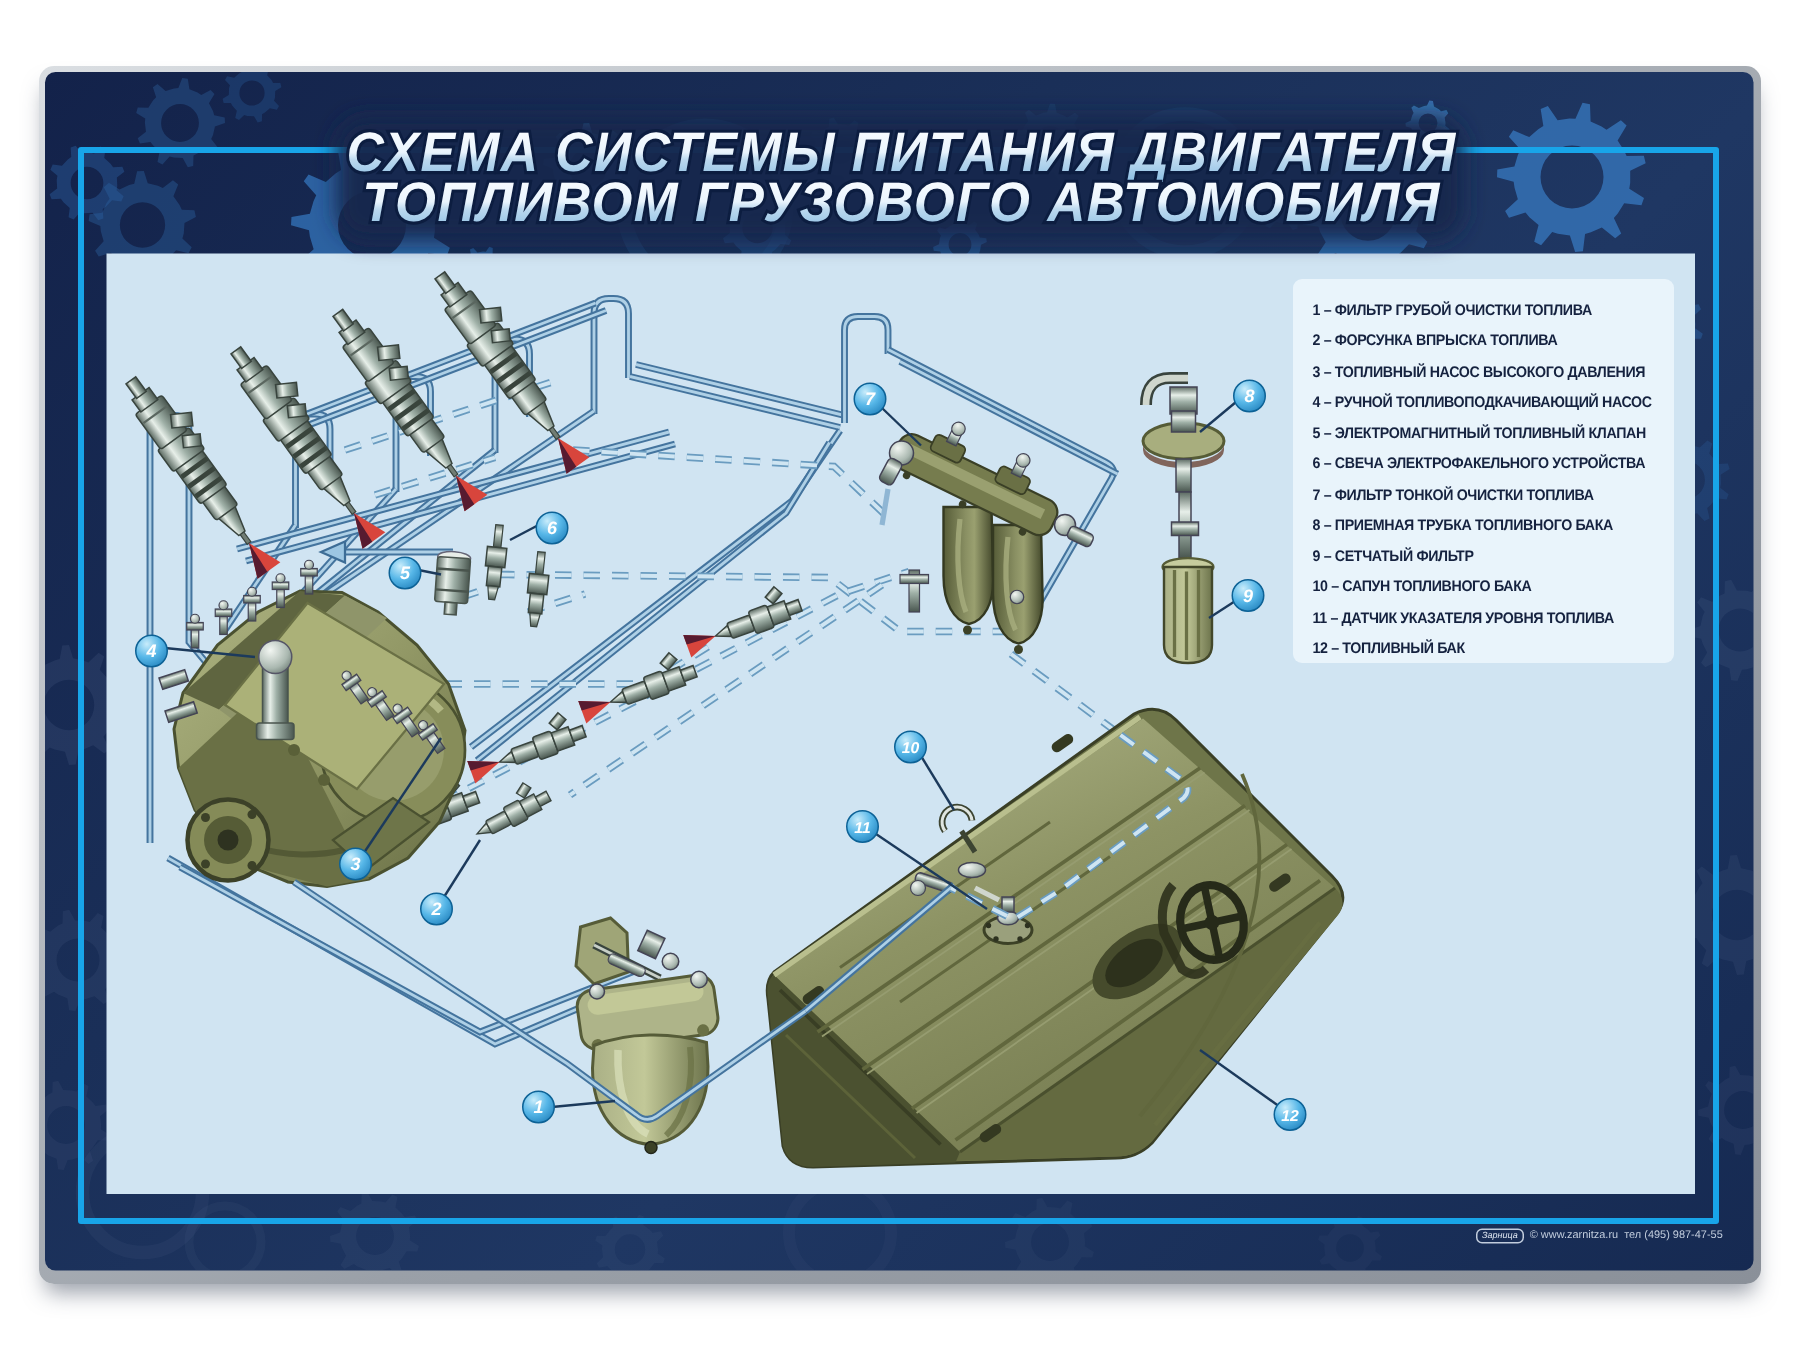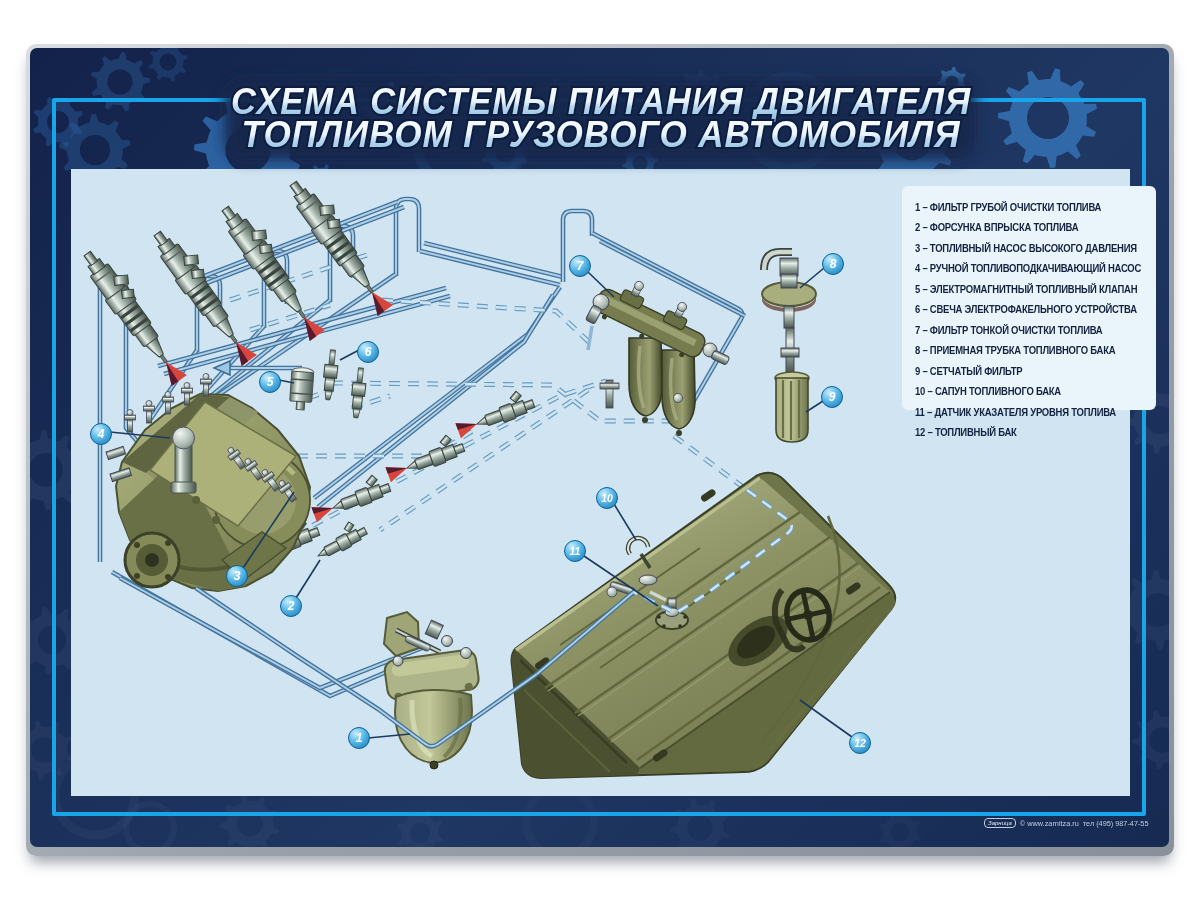--- a/index.html
+++ b/index.html
@@ -3,22 +3,22 @@
 <style>
 html,body{margin:0;padding:0;width:1200px;height:900px;background:#fff;overflow:hidden;}
 #stage{position:absolute;left:0;top:0;width:1200px;height:900px;font-family:"Liberation Sans",sans-serif;}
 #posterframe{position:absolute;left:26px;top:44px;width:1148px;height:812px;border-radius:10px;
  background:linear-gradient(145deg,#dadee2,#9aa0a8 60%,#8a9099);box-shadow:0 10px 14px -4px rgba(60,70,90,.5);}
 #poster{position:absolute;left:30px;top:48px;width:1139px;height:799px;border-radius:7px;overflow:hidden;
  background:linear-gradient(135deg,#13224a 0%,#1a2f58 35%,#1f3763 60%,#162a52 100%);}
 #gears{position:absolute;left:30px;top:48px;width:1139px;height:799px;}
 #frame{position:absolute;left:52px;top:98px;width:1086px;height:710px;border:4px solid #18a5e9;border-radius:2px;}
 #panel{position:absolute;left:71px;top:169px;width:1059px;height:627px;background:#d0e4f2;}
-#legend{position:absolute;left:862px;top:186px;width:254px;height:224px;background:#e9f4fb;border-radius:6px;
- padding:12px 0 0 13px;box-sizing:border-box;margin-left:40px;}
+#legend{position:absolute;left:862px;top:186px;width:254px;height:256px;background:#e9f4fb;border-radius:6px;
+ padding:12px 0 0 13px;box-sizing:border-box;}
 .li{font-size:10.2px;font-weight:bold;color:#15223f;line-height:20.45px;white-space:nowrap;letter-spacing:-0.25px;
  transform:scaleX(0.93);transform-origin:0 50%;}
 #dsvg{position:absolute;left:0;top:0;width:1200px;height:900px;}
 #logo{position:absolute;left:984px;top:818px;width:200px;height:12px;color:#c2cddd;font-size:7.3px;white-space:nowrap;letter-spacing:0px;}
 #lbox{display:inline-block;border:1px solid #c2cddd;border-radius:4px;font-size:6px;font-style:italic;
  padding:0 3px;margin-right:4px;color:#dfe7f2;line-height:8px;vertical-align:0.5px;}
 </style></head>
 <body>
 <div id="stage">
  <div id="posterframe"></div>

